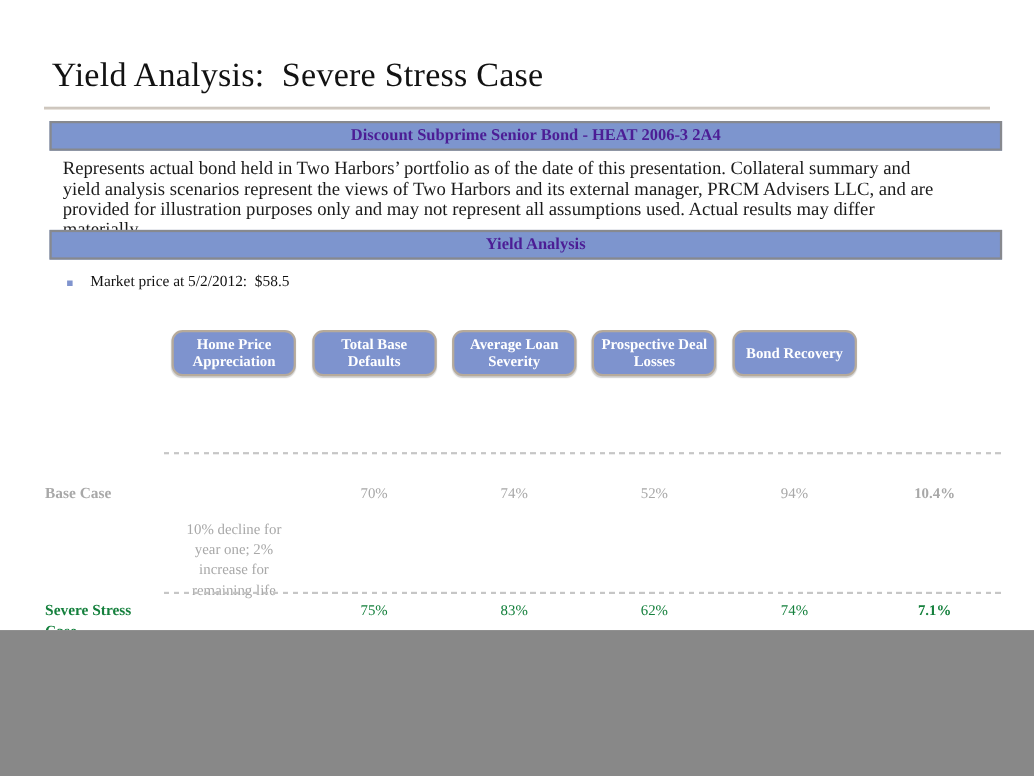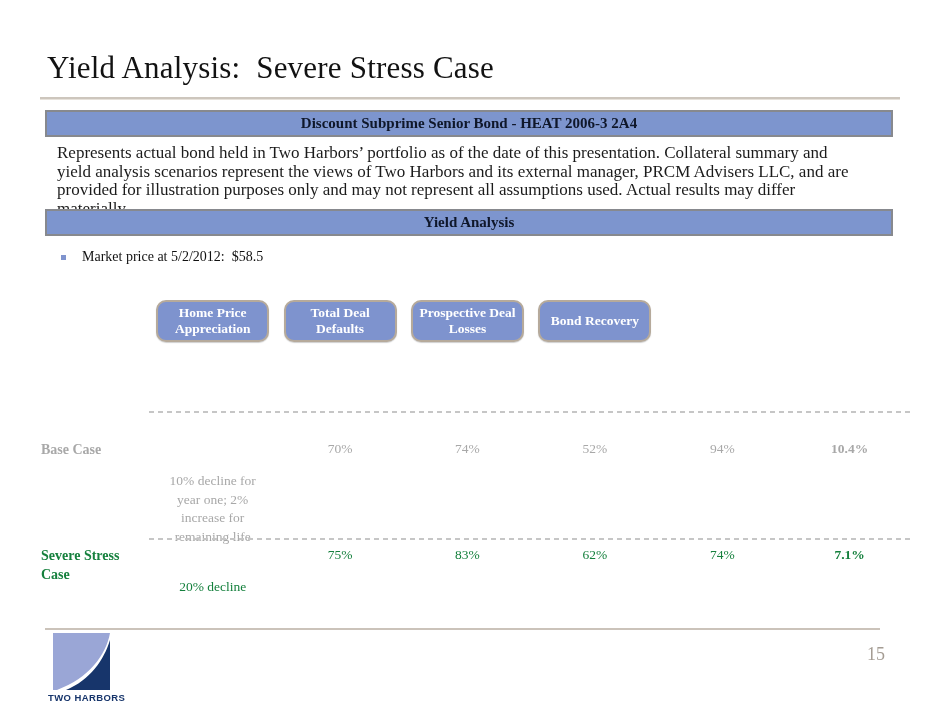--- a/index.html
+++ b/index.html
@@ -1,37 +1,37 @@
 <!DOCTYPE html>
 <html><head>
 <meta charset="utf-8">
 <style>
   html,body{margin:0;padding:0;background:#888;}
   .slide{
     position:relative;
-    width:940px;height:705px;
+    width:940px;height:573px;
     background:#ffffff;
     font-family:"Liberation Serif", serif;
     overflow:hidden;
     margin:0 auto;
   }
   .title{
     position:absolute;left:47px;top:50px;
     font-size:31px;color:#121212;font-weight:400;
     letter-spacing:0.2px;white-space:pre;
   }
   .title-rule{
     position:absolute;left:40px;top:97px;width:860px;height:2px;
     background:#cdc6bd;border-bottom:1px solid #e7e2db;
   }
   .banner{
     position:absolute;left:45px;width:844px;height:23px;
     background:#7d95ce;border:2px solid #87898e;
-    color:#0f172a;font-weight:bold;font-size:15px;
-    text-align:center;line-height:23px;
+    color:#4c1d95;font-weight:bold;font-size:15px;
+    text-align:center;line-height:23px;padding-left:18px;
   }
   .banner.b1{top:110px;}
   .banner.b2{top:209px;}
   .disclaimer{
     position:absolute;left:57px;top:144px;width:805px;
     font-size:17px;line-height:18.6px;color:#1b1b1b;
   }
   .bullet-row{position:absolute;left:61px;top:249px;display:flex;align-items:flex-start;text-align:center;}
   .bullet-sq{width:5px;height:5px;background:#8094ce;margin-top:6px;}
   .bullet-text{margin-left:16px;font-size:14px;color:#111;white-space:pre;}
@@ -87,21 +87,24 @@
     <span class="bullet-text">Market price at 5/2/2012:  $58.5</span>
   </div>
 
   <div class="table">
 
     <div class="pill-row">
       <div class="pill-cell">
           <div class="pill">Home Price Appreciation</div>
         </div>
       <div class="pill-cell">
-          <div class="pill">Total Deal Defaults</div>
+          <div class="pill">Total Base Defaults</div>
+        </div>
+      <div class="pill-cell">
+          <div class="pill">Average Loan Severity</div>
         </div>
       <div class="pill-cell">
           <div class="pill">Prospective Deal Losses</div>
         </div>
       <div class="pill-cell">
           <div class="pill">Bond Recovery</div>
         </div>
     </div>
 
     <div class="dash d1"></div>

